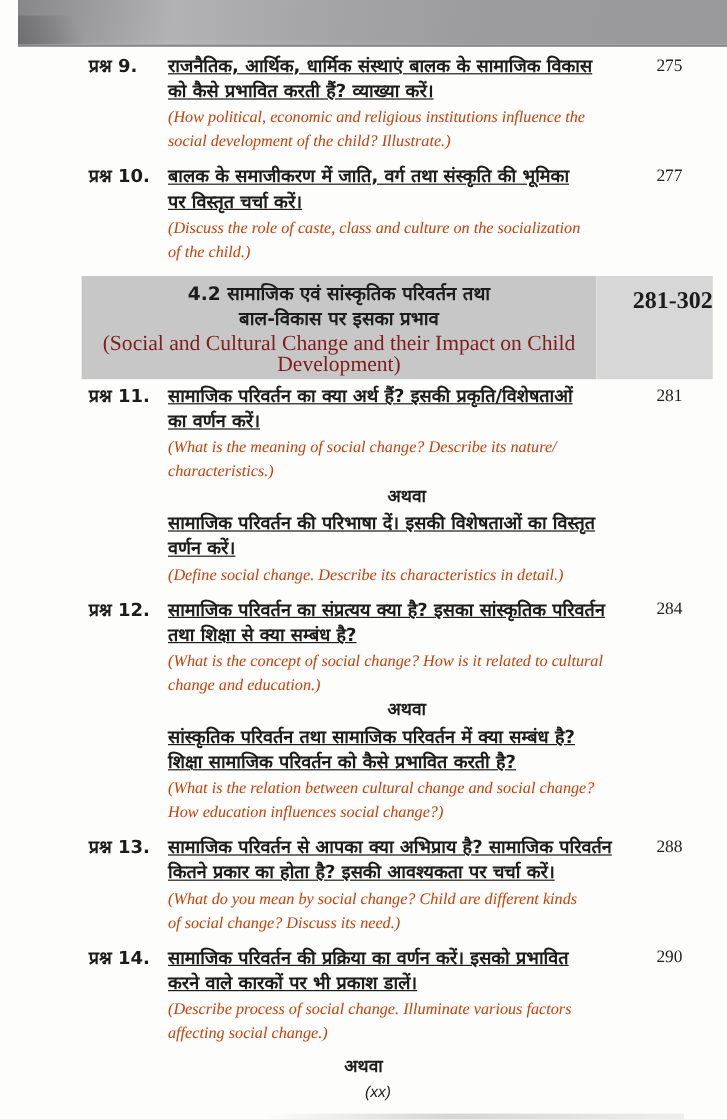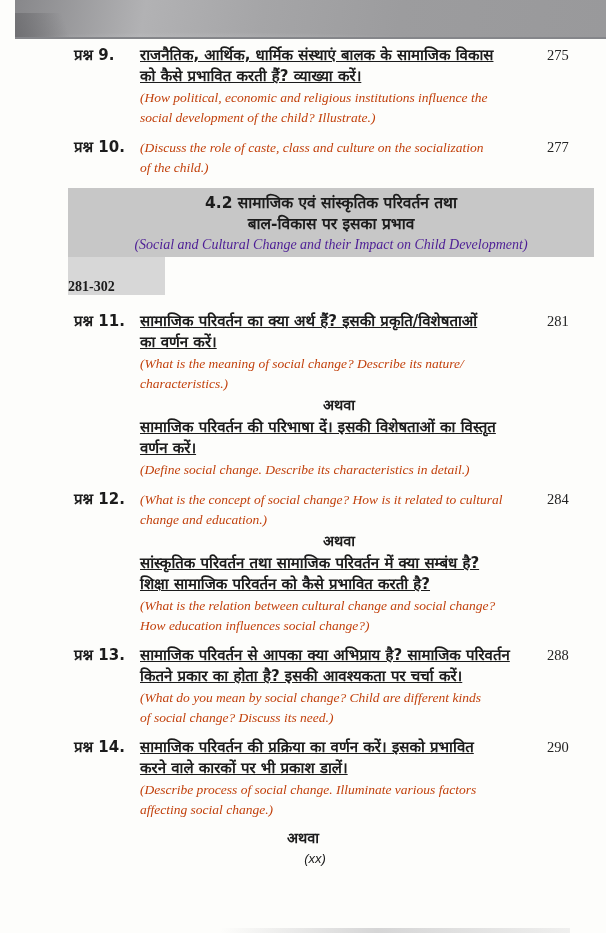--- a/index.html
+++ b/index.html
@@ -49,34 +49,34 @@
     font-family:"Liberation Serif",serif;font-style:italic;
     font-size:13.5px;line-height:20px;color:#c2410c;
     white-space:pre-line;margin-top:1px;
   }
   .or-divider{
     text-align:center;font-weight:700;font-size:14.5px;line-height:21px;
     margin:1px 0;
   }
   
   .section-band{
-    display:flex;margin:10px 0 16px 68px;width:526px;min-height:70px;flex-direction:column;
+    display:flex;margin:10px 0 4px 68px;width:526px;min-height:70px;
   }
   .band-main{
     flex:1;background:#c7c7c7;text-align:center;padding:5px 4px 4px;
   }
   .band-title{font-weight:700;font-size:15.5px;line-height:21px;}
   .band-sub{
-    font-family:"Liberation Serif",serif;font-size:14px;line-height:17px;
-    margin-top:1px;color:#4c1d95;font-style:italic;
+    font-family:"Liberation Serif",serif;font-size:18px;line-height:17px;
+    margin-top:1px;color:#7f1d1d;
   }
   .band-page{
     width:97px;flex-shrink:0;background:#d7d7d7;
-    font-family:"Liberation Serif",serif;font-weight:700;font-size:14px;
-    text-align:left;padding-top:22px;
+    font-family:"Liberation Serif",serif;font-weight:700;font-size:20px;
+    text-align:right;padding-top:10px;
   }
   .footer{ text-align:center;margin-top:2px; }
   .footer-or{font-weight:700;font-size:14.5px;line-height:19px;}
   .footer-mark{
     font-family:Liberation Sans, sans-serif;font-style:italic;font-size:13px;
     line-height:15px;transform:translateX(12px);display:inline-block;
   }
 </style>
 </head>
 <body>
@@ -93,20 +93,22 @@
 को कैसे प्रभावित करती हैं? व्याख्या करें।</div>
         <div class="en">(How political, economic and religious institutions influence the
 social development of the child? Illustrate.)</div>
       </div>
       <div class="q-page">275</div>
     </div>
 
     <div class="q-row">
       <div class="q-label">प्रश्न 10.</div>
       <div class="q-body">
+        <div class="hi">बालक के समाजीकरण में जाति, वर्ग तथा संस्कृति की भूमिका
+पर विस्तृत चर्चा करें।</div>
         <div class="en">(Discuss the role of caste, class and culture on the socialization
 of the child.)</div>
       </div>
       <div class="q-page">277</div>
     </div>
 
     <div class="section-band">
       <div class="band-main">
         <div class="band-title">4.2 सामाजिक एवं सांस्कृतिक परिवर्तन तथा</div>
         <div class="band-title">बाल-विकास पर इसका प्रभाव</div>
@@ -126,20 +128,22 @@
         <div class="hi">सामाजिक परिवर्तन की परिभाषा दें। इसकी विशेषताओं का विस्तृत
 वर्णन करें।</div>
         <div class="en">(Define social change. Describe its characteristics in detail.)</div>
       </div>
       <div class="q-page">281</div>
     </div>
 
     <div class="q-row">
       <div class="q-label">प्रश्न 12.</div>
       <div class="q-body">
+        <div class="hi">सामाजिक परिवर्तन का संप्रत्यय क्या है? इसका सांस्कृतिक परिवर्तन
+तथा शिक्षा से क्या सम्बंध है?</div>
         <div class="en">(What is the concept of social change? How is it related to cultural
 change and education.)</div>
         <div class="or-divider">अथवा</div>
         <div class="hi">सांस्कृतिक परिवर्तन तथा सामाजिक परिवर्तन में क्या सम्बंध है?
 शिक्षा सामाजिक परिवर्तन को कैसे प्रभावित करती है?</div>
         <div class="en">(What is the relation between cultural change and social change?
 How education influences social change?)</div>
       </div>
       <div class="q-page">284</div>
     </div>

